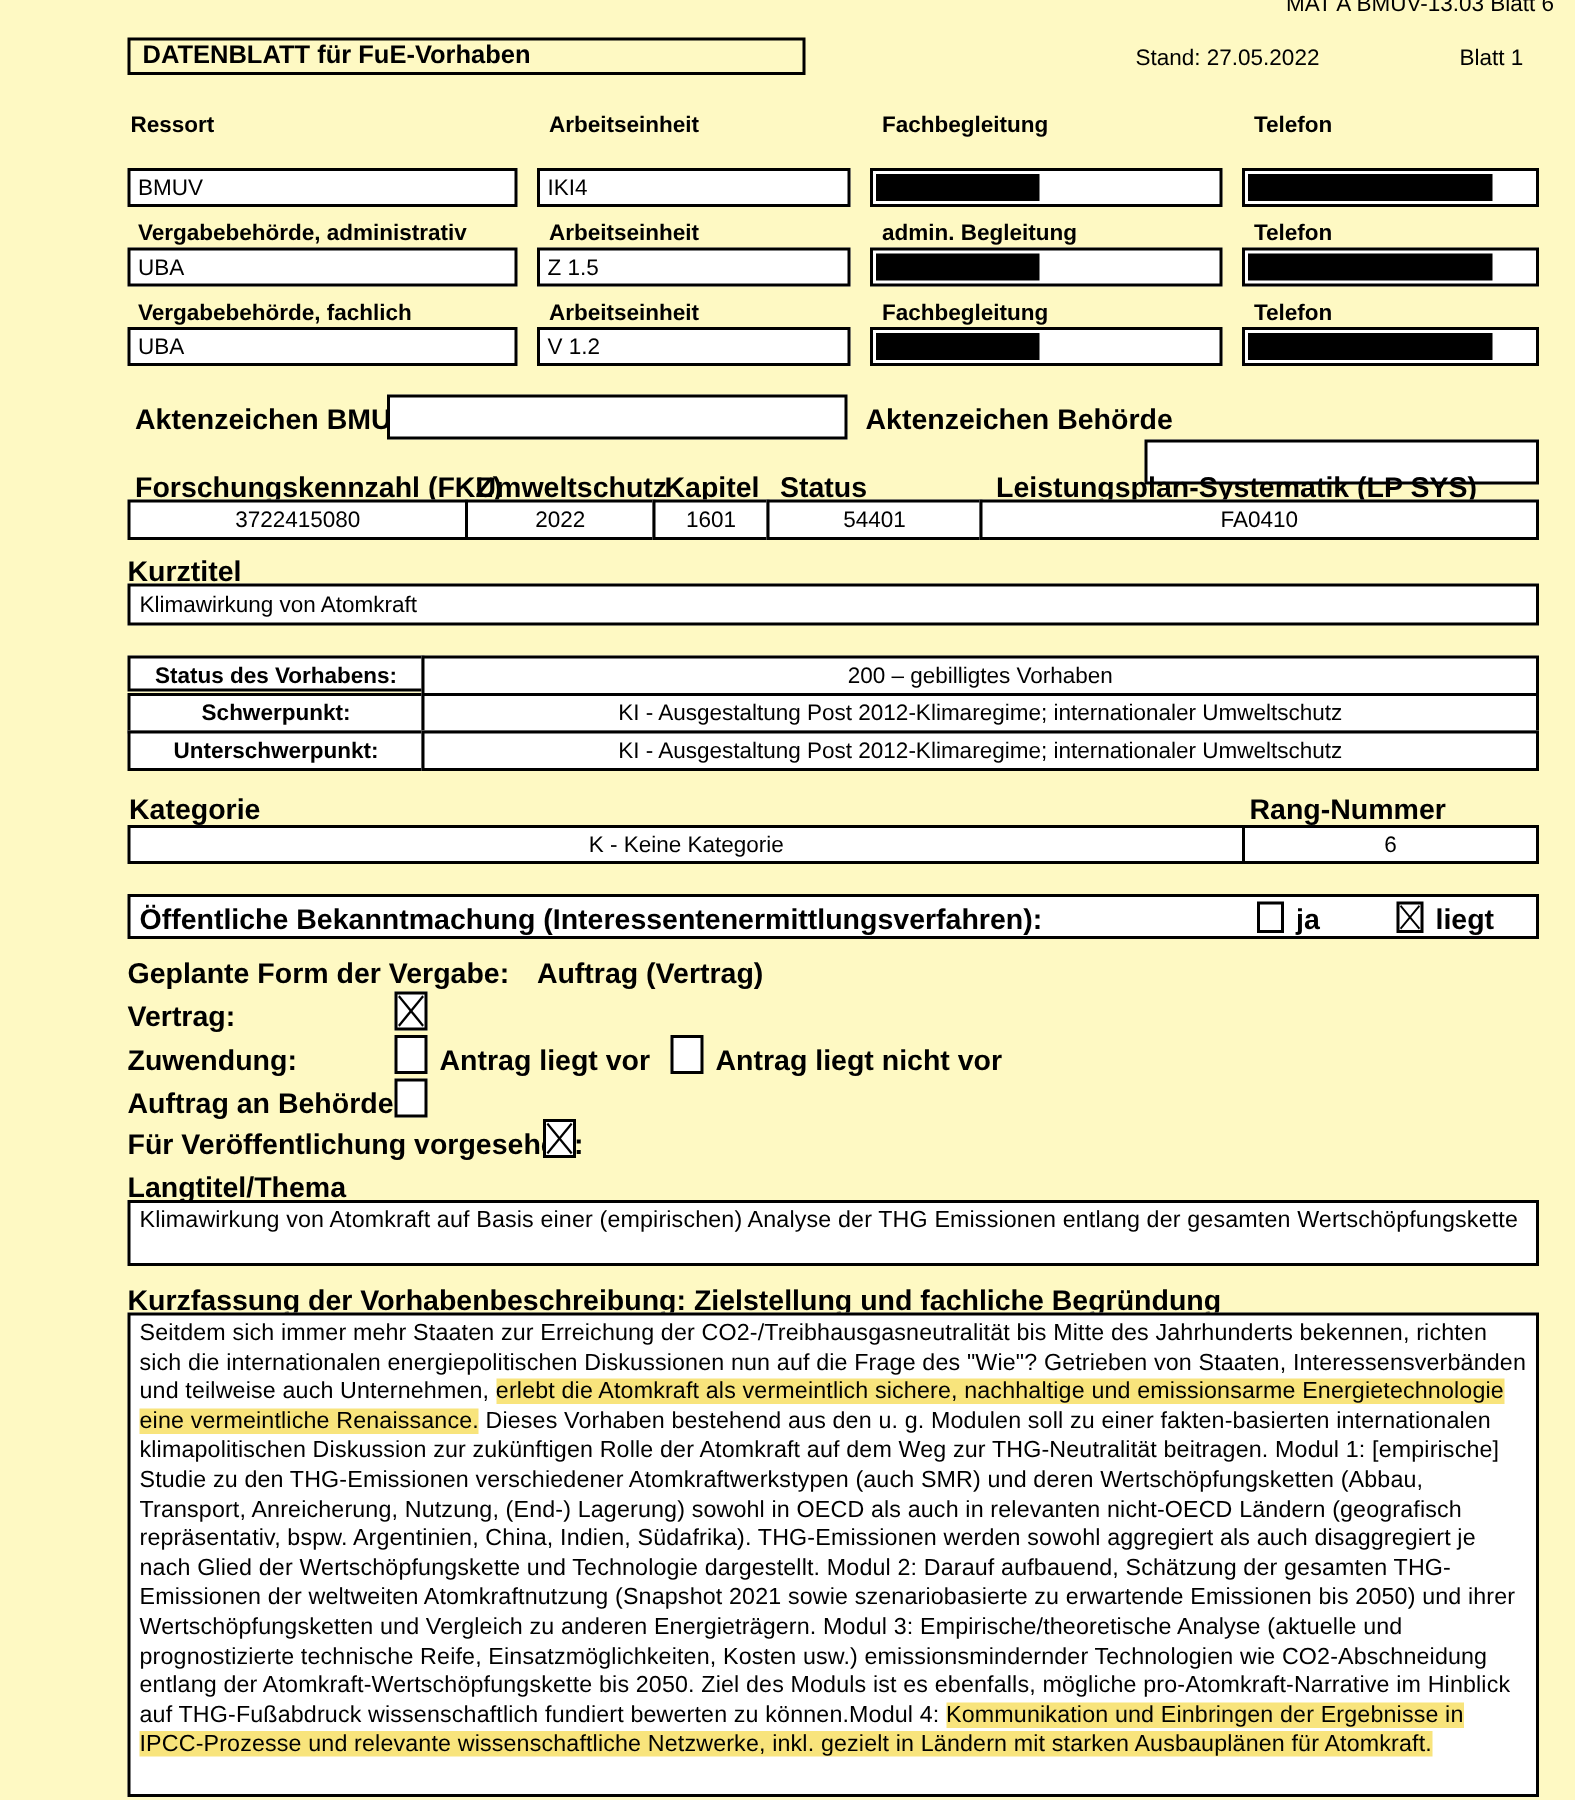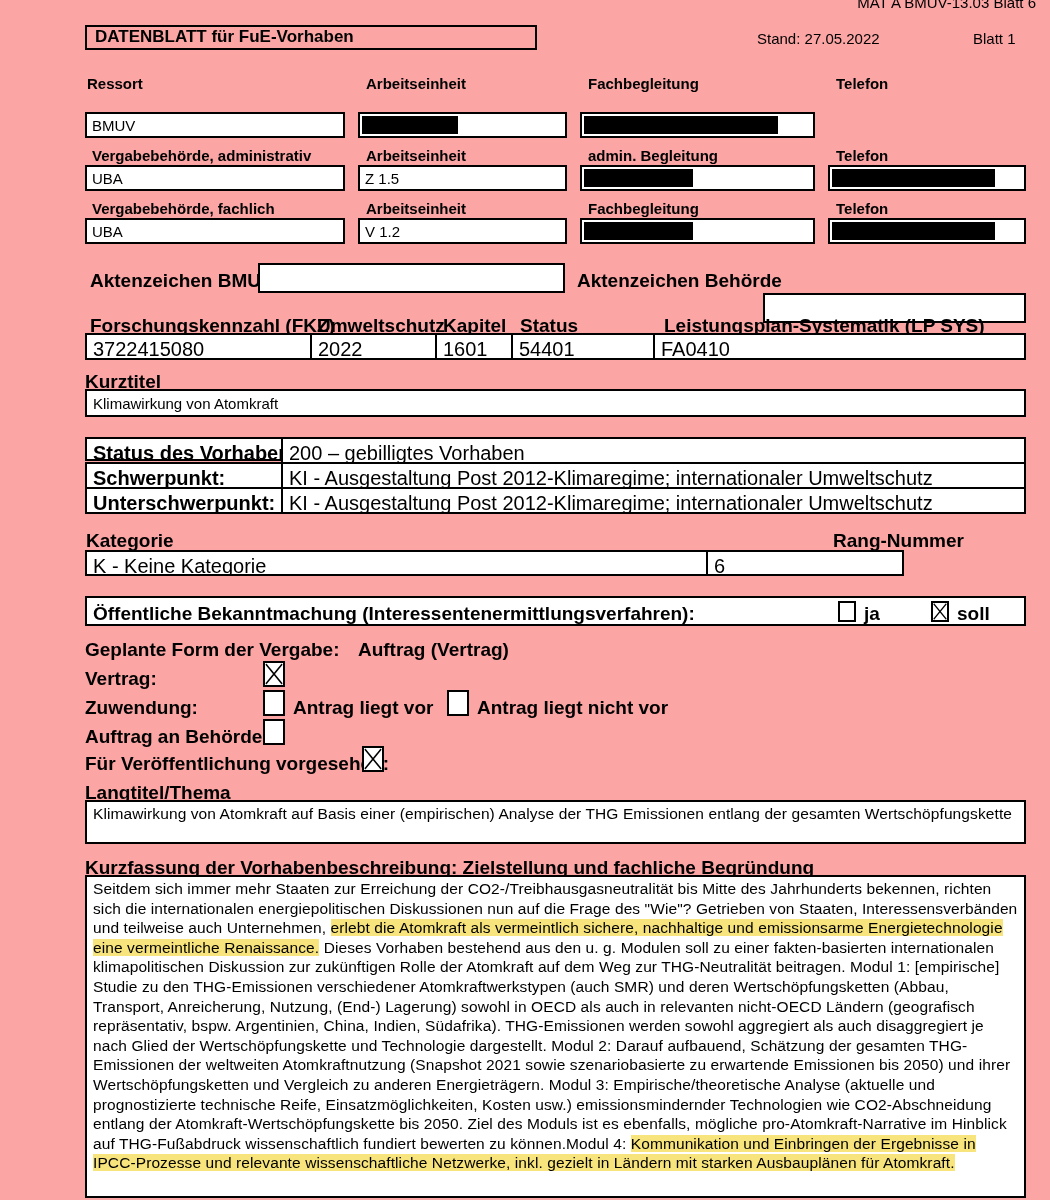--- a/index.html
+++ b/index.html
@@ -1,39 +1,39 @@
 <!DOCTYPE html>
 <html><head>
 <meta charset="utf-8">
 <style>
   html,body{margin:0;padding:0;background:#fff;}
   body{font-family:"Liberation Sans",sans-serif;color:#000;}
-  .page{position:relative;width:1050px;height:1200px;background:#fca5a5;overflow:hidden;}
+  .page{position:relative;width:1050px;height:1200px;background:#fef9c3;overflow:hidden;}
   .abs{position:absolute;}
   .b{font-weight:bold;}
   .top-note{position:absolute;top:-6px;right:14px;font-size:15px;white-space:nowrap;}
   .title-box{position:absolute;left:85px;top:25px;width:452px;height:25px;box-sizing:border-box;
              border:2px solid #000;font-weight:bold;font-size:17px;line-height:20px;padding-left:8px;}
   .stand{position:absolute;left:757px;top:30px;font-size:15px;}
   .blatt{position:absolute;left:973px;top:30px;font-size:15px;}
   .labels-row,.boxes-row{position:absolute;left:85px;width:941px;display:grid;
              grid-template-columns:260px 209px 235px 198px;column-gap:13px;}
   .labels-row .lbl{font-weight:bold;font-size:15px;padding-left:8px;white-space:nowrap;}
   .labels-row .lbl.first{padding-left:2px;}
   .labels-row .lbl.indent{padding-left:7px;}
   .ibox{border:2px solid #000;height:26px;box-sizing:border-box;font-size:15px;
         padding:3px 5px 0 5px;position:relative;background:#fff;white-space:nowrap;overflow:hidden;}
   .redact{position:absolute;top:2px;bottom:2px;left:2px;background:var(--redact,#000);}
   .w47{width:47%;}
   .w84{width:84%;}
   .cb{position:absolute;border:2px solid #000;background:#fff;box-sizing:border-box;}
   .cb svg{display:none;width:100%;height:100%;}
   .cb.checked svg{display:block;}
-  .cell{border:2px solid #000;box-sizing:border-box;padding:3px 6px 0 6px;font-size:20px;
-        background:#fff;white-space:nowrap;overflow:hidden;}
+  .cell{border:2px solid #000;box-sizing:border-box;padding:3px 6px 0 6px;font-size:15px;
+        background:#fff;white-space:nowrap;overflow:hidden;text-align:center;}
   .cell+.cell{margin-left:-2px;}
   .trow{display:flex;position:relative;}
   .trow+.trow{margin-top:-2px;}
   .flexrow{position:absolute;left:85px;display:flex;}
   .hl{background:var(--hl,#F8E47C);}
   .bigbox{position:absolute;left:85px;width:941px;border:2px solid #000;box-sizing:border-box;background:#fff;}
   .paratext{font-size:15.5px;line-height:19.6px;letter-spacing:0.1px;padding:2px 6px;}
   .vlabel{position:absolute;font-weight:bold;font-size:19px;white-space:nowrap;}
 </style>
 </head>
@@ -47,20 +47,21 @@
   <div class="blatt">Blatt 1</div>
 
   <div class="labels-row" style="top:75px">
     <div class="lbl first">Ressort</div>
     <div class="lbl">Arbeitseinheit</div>
     <div class="lbl">Fachbegleitung</div>
     <div class="lbl">Telefon</div>
   </div>
   <div class="boxes-row" style="top:112px">
     <div class="ibox">BMUV</div>
+    <div class="ibox">IKI4</div>
     <div class="ibox">
         <div class="redact w47"></div>
       </div>
     <div class="ibox">
         <div class="redact w84"></div>
       </div>
   </div>
 
   <div class="labels-row" style="top:147px">
     <div class="lbl indent">Vergabebehörde, administrativ</div>
@@ -129,37 +130,37 @@
     </div>
     <div class="trow">
       <div class="cell b" style="width:198px;height:27px">Unterschwerpunkt:</div>
       <div class="cell" style="width:745px;height:27px">KI - Ausgestaltung Post 2012-Klimaregime; internationaler Umweltschutz</div>
     </div>
   </div>
 
   <div class="abs vlabel" style="left:86px;top:530px">Kategorie</div>
   <div class="abs vlabel" style="left:833px;top:530px">Rang-Nummer</div>
   <div class="flexrow" style="top:550px">
-    <div class="cell" style="width:623px;height:26px">K - Keine Kategorie</div>
+    <div class="cell" style="width:745px;height:26px">K - Keine Kategorie</div>
     <div class="cell" style="width:198px;height:26px">6</div>
   </div>
 
   <div class="bigbox" style="top:596px;height:30px">
     <div class="abs vlabel" style="left:6px;top:5px">Öffentliche Bekanntmachung (Interessentenermittlungsverfahren):</div>
     <div class="cb" style="left:751px;top:3px;width:18px;height:21px">
       
     </div>
     <div class="abs vlabel" style="left:777px;top:5px">ja</div>
     <div class="cb checked" style="left:844px;top:3px;width:18px;height:21px">
       <svg viewBox="0 0 20 20" preserveAspectRatio="none">
           <line x1="1" y1="1" x2="19" y2="19" stroke="#000" stroke-width="1.7"></line>
           <line x1="19" y1="1" x2="1" y2="19" stroke="#000" stroke-width="1.7"></line>
         </svg>
     </div>
-    <div class="abs vlabel" style="left:870px;top:5px">soll</div>
+    <div class="abs vlabel" style="left:870px;top:5px">liegt</div>
   </div>
 
   <div class="abs" style="left:85px;top:639px">
     <span class="vlabel" style="position:static">Geplante Form der Vergabe:</span>
     <span class="vlabel" style="position:static;margin-left:14px">Auftrag (Vertrag)</span>
   </div>
 
   <div class="abs vlabel" style="left:85px;top:668px">Vertrag:</div>
   <div class="cb checked" style="left:263px;top:661px;width:22px;height:26px">
     <svg viewBox="0 0 20 20" preserveAspectRatio="none">

